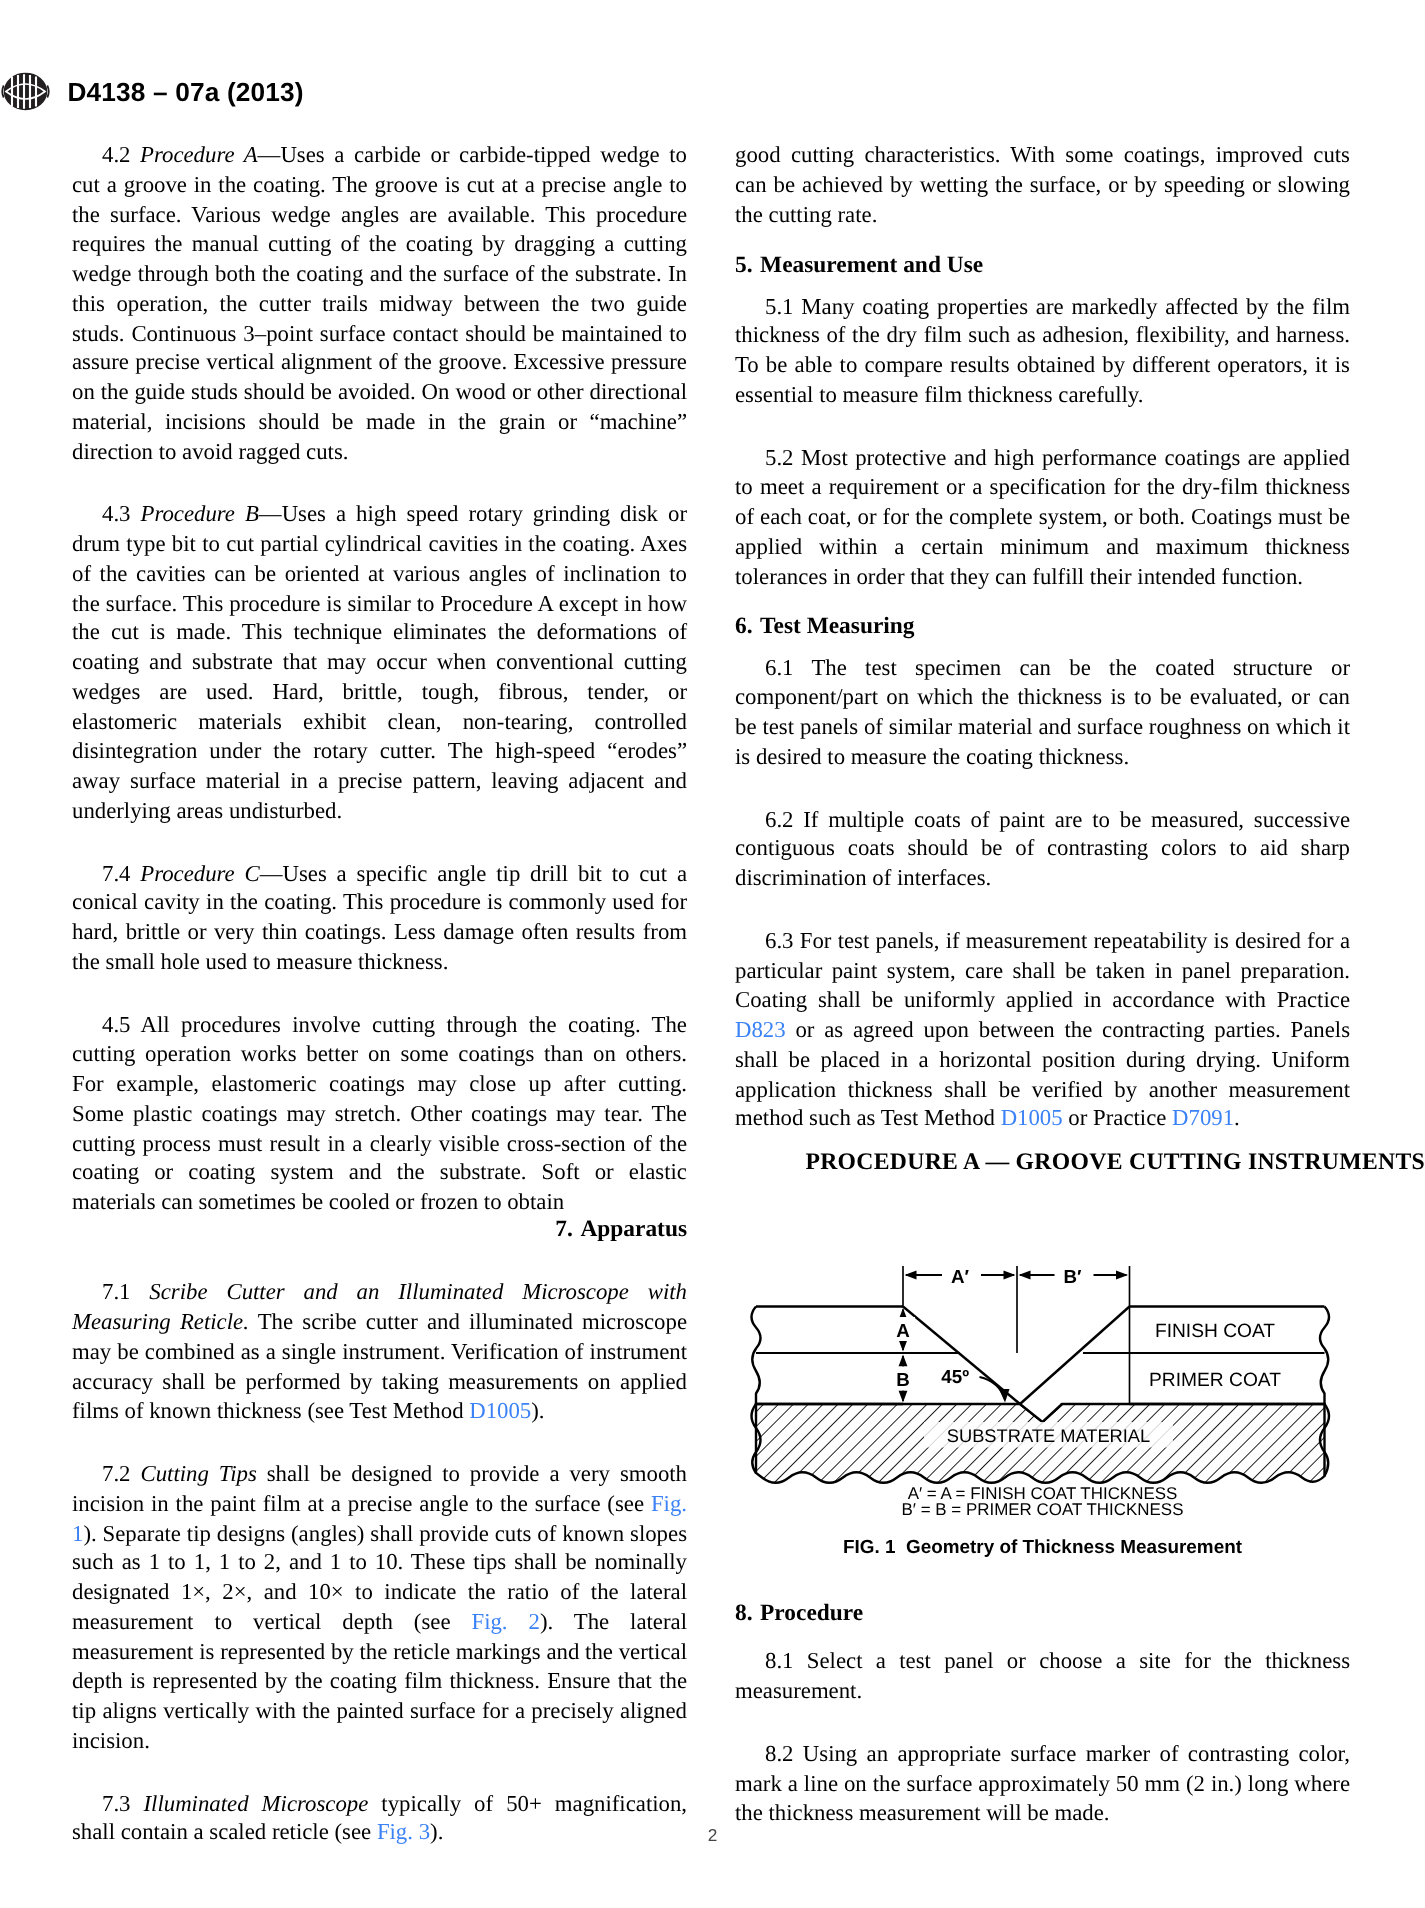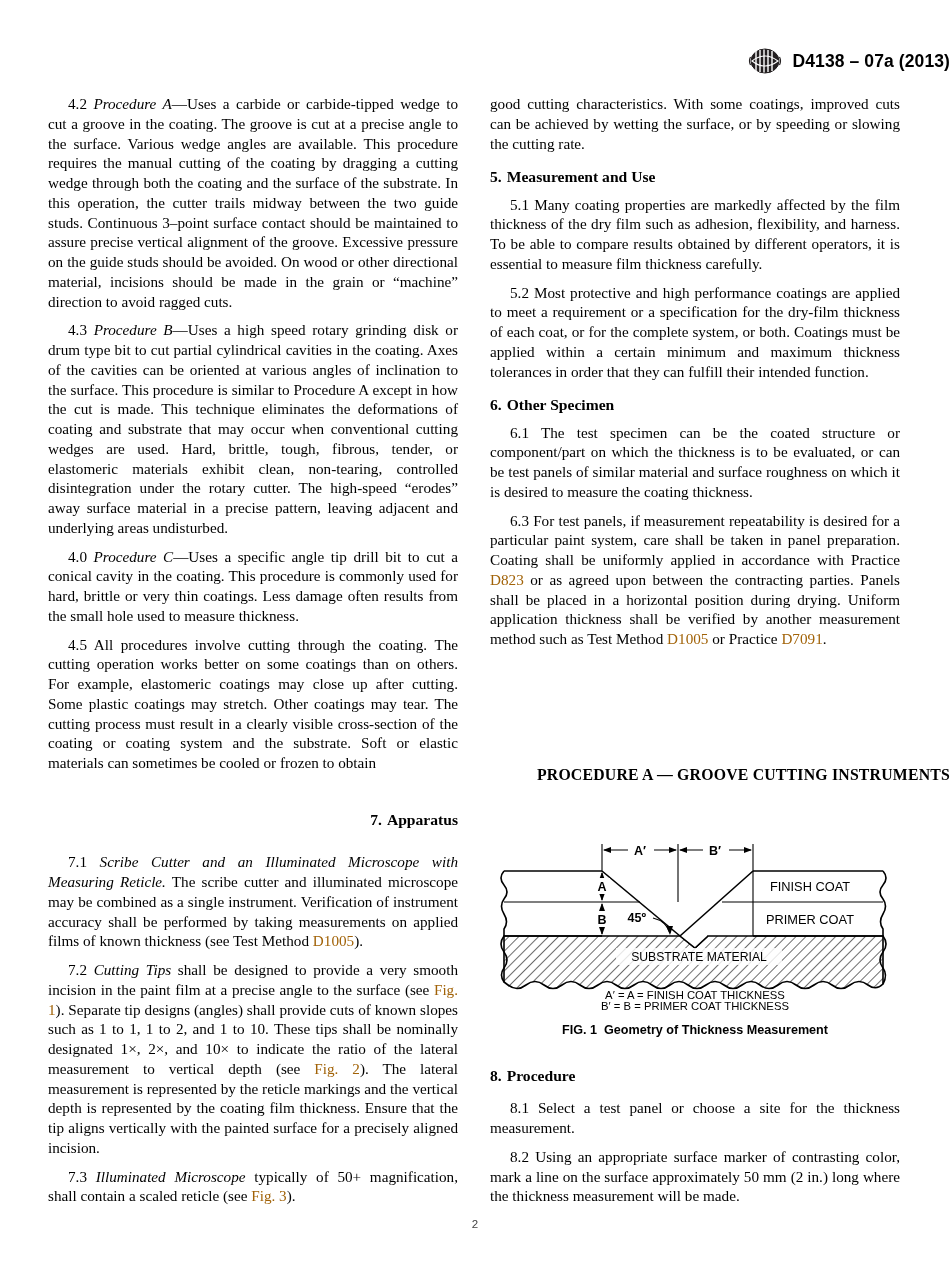--- a/index.html
+++ b/index.html
@@ -20,21 +20,21 @@
     left: 0; top: 0;
     width: 950px;
     height: 1272px;
   }
 
   
   .runhead {
     position: absolute;
     left: 0; top: 48px;
     width: 950px;
-    text-align: right;
+    text-align: left;
     font-family: "Liberation Sans", "DejaVu Sans", sans-serif;
     font-weight: bold;
     font-size: 17.5px;
     letter-spacing: 0.1px;
   }
   .runhead .logo {
     display: inline-block;
     vertical-align: -5px;
     margin-right: 6px;
   }
@@ -53,34 +53,34 @@
   .col-left  { left: 48px;  }
   .col-right { left: 490px; }
 
   .block-top { top: 94px; }
 
   p {
     margin: 0 0 0 0;
     text-indent: 20px;
   }
   p.run-on { text-indent: 0; }
-  p + p { margin-top: 9px; }
+  p + p { margin-top: 22px; }
 
   h3.sec {
     font-family: "Liberation Serif", "DejaVu Serif", serif;
     font-weight: bold;
     font-size: 15.6px;
     margin: 14px 0 7px 0;
     text-indent: 0;
     text-align: left;
   }
   h3.sec .num { margin-right: 5px; }
 
   em, .ital { font-style: italic; }
-  .link { color: #a16207; }
+  .link { color: #3b82f6; }
 
   
   .parthead {
     position: absolute;
     left: 0;
     top: 766px;
     width: 950px;
     text-align: right;
     font-family: "Liberation Serif", "DejaVu Serif", serif;
     font-weight: bold;
@@ -146,21 +146,21 @@
       <span>4.2</span>
       <em>Procedure A</em><span>—Uses a carbide or carbide-tipped wedge to cut a groove in the coating. The groove is cut at a precise angle to the surface. Various wedge angles are available. This procedure requires the manual cutting of the coating by dragging a cutting wedge through both the coating and the surface of the substrate. In this operation, the cutter trails midway between the two guide studs. Continuous 3–point surface contact should be maintained to assure precise vertical alignment of the groove. Excessive pressure on the guide studs should be avoided. On wood or other directional material, incisions should be made in the grain or “machine” direction to avoid ragged cuts.</span>
     </p>
 
     <p>
       <span>4.3</span>
       <em>Procedure B</em><span>—Uses a high speed rotary grinding disk or drum type bit to cut partial cylindrical cavities in the coating. Axes of the cavities can be oriented at various angles of inclination to the surface. This procedure is similar to Procedure A except in how the cut is made. This technique eliminates the deformations of coating and substrate that may occur when conventional cutting wedges are used. Hard, brittle, tough, fibrous, tender, or elastomeric materials exhibit clean, non-tearing, controlled disintegration under the rotary cutter. The high-speed “erodes” away surface material in a precise pattern, leaving adjacent and underlying areas undisturbed.</span>
     </p>
 
     <p>
-      <span>4.0</span>
+      <span>7.4</span>
       <em>Procedure C</em><span>—Uses a specific angle tip drill bit to cut a conical cavity in the coating. This procedure is commonly used for hard, brittle or very thin coatings. Less damage often results from the small hole used to measure thickness.</span>
     </p>
 
     <p>
       <span>4.5</span>
       <span>All procedures involve cutting through the coating. The cutting operation works better on some coatings than on others. For example, elastomeric coatings may close up after cutting. Some plastic coatings may stretch. Other coatings may tear. The cutting process must result in a clearly visible cross-section of the coating or coating system and the substrate. Soft or elastic materials can sometimes be cooled or frozen to obtain</span>
     </p>
   </div>
 
   <div class="col col-right block-top">
@@ -175,28 +175,32 @@
       <span>5.1</span>
       <span>Many coating properties are markedly affected by the film thickness of the dry film such as adhesion, flexibility, and harness. To be able to compare results obtained by different operators, it is essential to measure film thickness carefully.</span>
     </p>
 
     <p>
       <span>5.2</span>
       <span>Most protective and high performance coatings are applied to meet a requirement or a specification for the dry-film thickness of each coat, or for the complete system, or both. Coatings must be applied within a certain minimum and maximum thickness tolerances in order that they can fulfill their intended function.</span>
     </p>
 
     <h3 class="sec">
-      <span class="num">6.</span><span>Other Specimen</span>
+      <span class="num">6.</span><span>Test Measuring</span>
     </h3>
 
     <p>
       <span>6.1</span>
       <span>The test specimen can be the coated structure or component/part on which the thickness is to be evaluated, or can be test panels of similar material and surface roughness on which it is desired to measure the coating thickness.</span>
     </p>
 
+    <p>
+      <span>6.2</span>
+      <span>If multiple coats of paint are to be measured, successive contiguous coats should be of contrasting colors to aid sharp discrimination of interfaces.</span>
+    </p>
 
     <p>
       <span>6.3</span>
       <span>For test panels, if measurement repeatability is desired for a particular paint system, care shall be taken in panel preparation. Coating shall be uniformly applied in accordance with Practice </span><a class="link" href="#" style="text-decoration:none">D823</a><span> or as agreed upon between the contracting parties. Panels shall be placed in a horizontal position during drying. Uniform application thickness shall be verified by another measurement method such as Test Method </span><a class="link" href="#" style="text-decoration:none">D1005</a><span> or Practice </span><a class="link" href="#" style="text-decoration:none">D7091</a><span>.</span>
     </p>
   </div>
 
   <div class="parthead">PROCEDURE A — GROOVE CUTTING INSTRUMENTS</div>
 
   <div class="col col-left" style="top:798px;">

